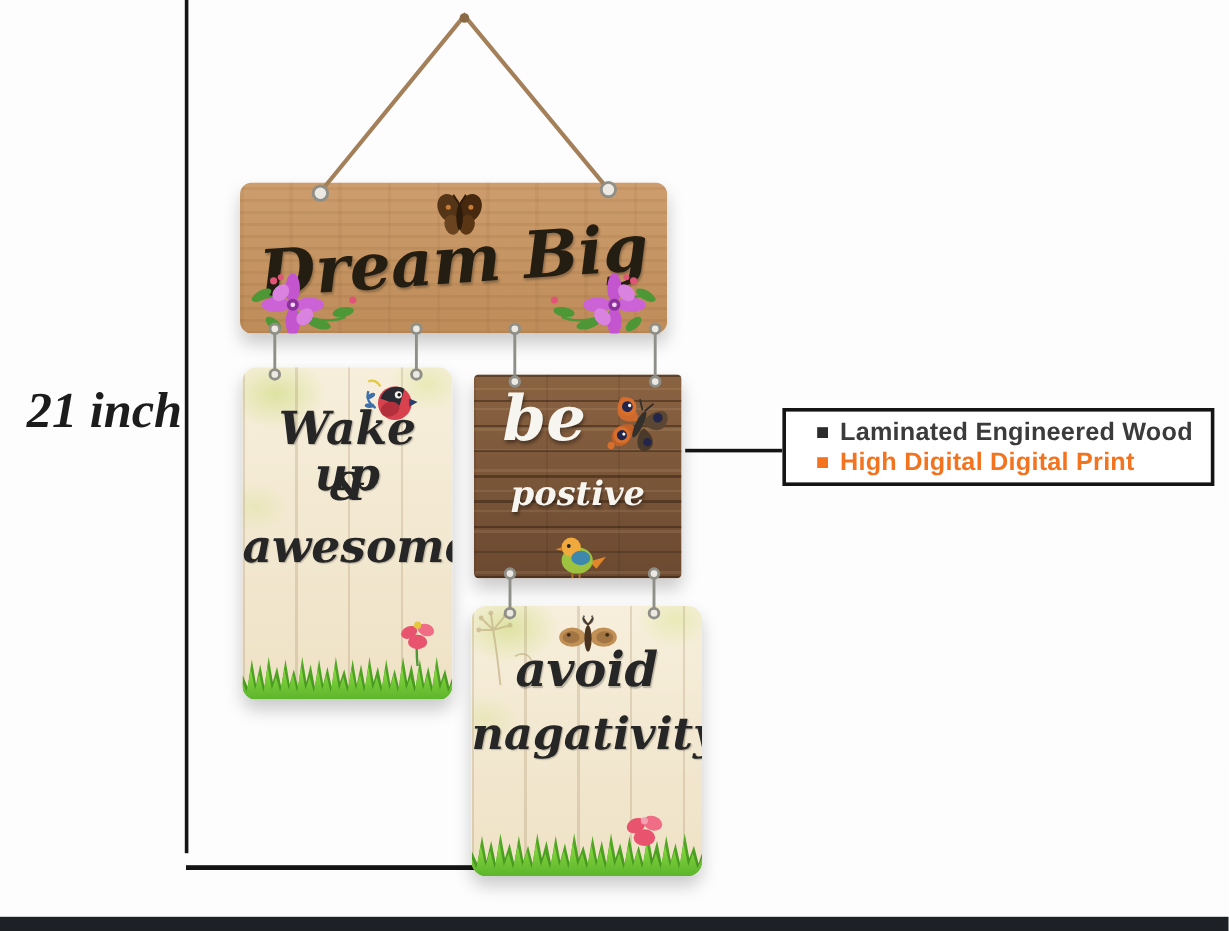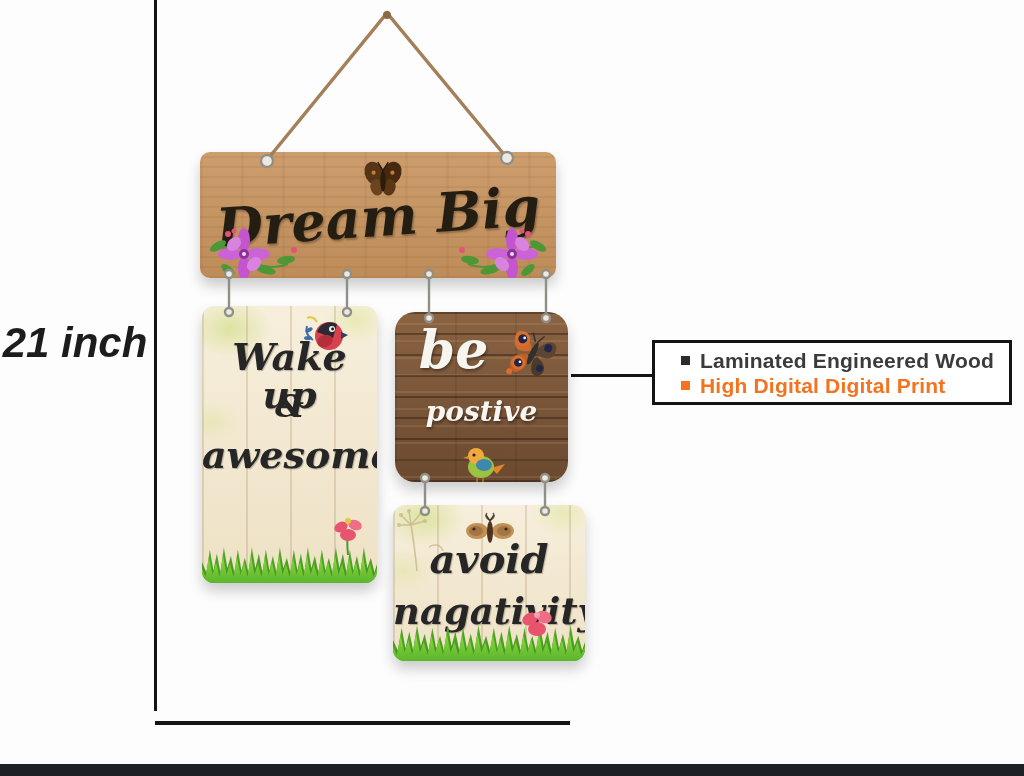--- a/index.html
+++ b/index.html
@@ -2,48 +2,48 @@
 <html><head>
 <meta charset="utf-8">
 <style>
   html,body{margin:0;padding:0;background:#ffffff;}
   .canvas{position:relative;width:1024px;height:776px;background:#fdfdfd;overflow:hidden;
           font-family:"Liberation Sans",sans-serif;}
 
   
   .vline{position:absolute;left:154px;top:0;width:3px;height:711px;background:#141414;}
   .hline{position:absolute;left:155px;top:721px;width:415px;height:4px;background:#141414;}
-  .dim-label{position:absolute;font-family:Liberation Sans, sans-serif;font-style:italic;font-weight:700;
-             color:#1c1c1c;font-size:42px;line-height:1;}
+  .dim-label{position:absolute;font-family:Liberation Serif, serif;font-style:italic;font-weight:700;
+             color:#1c1c1c;font-size:42px;line-height:1;padding-left:12px;}
   .dim-v{left:0;top:322px;width:150px;text-align:center;}
   .dim-h{left:155px;top:729px;width:415px;text-align:center;}
   .bottom-bar{position:absolute;left:0;top:764px;width:1024px;height:12px;background:#1d2025;}
 
   
   .board{position:absolute;box-shadow:0 8px 14px rgba(0,0,0,.20);overflow:hidden;}
   .board-top{left:200px;top:152px;width:356px;height:126px;border-radius:10px;
     background:
       repeating-linear-gradient(0deg, rgba(120,75,35,.10) 0 2px, rgba(0,0,0,0) 2px 10px),
       repeating-linear-gradient(90deg, rgba(120,75,35,.07) 0 3px, rgba(0,0,0,0) 3px 41px),
       linear-gradient(180deg,#cd9d6d,#bd8c59);}
   .board-cream{border-radius:12px;
     background:
       repeating-linear-gradient(90deg, rgba(150,120,80,.22) 0 2px, rgba(0,0,0,0) 2px 44px),
       radial-gradient(ellipse 60px 42px at 16% 8%, rgba(200,218,115,.55), rgba(0,0,0,0) 70%),
       radial-gradient(ellipse 46px 34px at 88% 5%, rgba(214,228,140,.45), rgba(0,0,0,0) 70%),
       radial-gradient(ellipse 40px 30px at 6% 42%, rgba(208,222,128,.30), rgba(0,0,0,0) 70%),
       linear-gradient(180deg,#f7efdc,#eee1c5);}
   .board-left{left:202px;top:306px;width:175px;height:277px;}
-  .board-mid{left:395px;top:312px;width:173px;height:170px;border-radius:20px;
+  .board-mid{left:395px;top:312px;width:173px;height:170px;border-radius:4px;
     background:
       repeating-linear-gradient(0deg, rgba(30,15,5,.38) 0 2px, rgba(0,0,0,0) 2px 21px),
       repeating-linear-gradient(0deg, rgba(255,222,170,.10) 4px 6px, rgba(0,0,0,0) 6px 21px),
       repeating-linear-gradient(90deg, rgba(40,20,8,.10) 0 2px, rgba(0,0,0,0) 2px 60px),
       linear-gradient(180deg,#8a6342,#6b4930);}
-  .board-bottom{left:393px;top:505px;width:192px;height:156px;}
+  .board-bottom{left:393px;top:505px;width:192px;height:225px;}
 
   
   .script{font-family:"DejaVu Serif",serif;font-style:italic;font-weight:700;line-height:1;
           position:absolute;left:0;width:100%;text-align:center;}
   .t-dream{top:38px;font-size:54px;color:#241d12;transform:rotate(-4deg);
            text-shadow:1px 2px 2px rgba(0,0,0,.28);}
   .t-wake{top:32px;font-size:38px;color:#262626;text-shadow:1px 1px 1px rgba(0,0,0,.25);}
   .t-amp{top:84px;font-size:32px;color:#262626;}
   .t-awesome{top:130px;font-size:38px;color:#262626;text-shadow:1px 1px 1px rgba(0,0,0,.25);}
   .t-be{top:12px;left:-28px;font-size:52px;color:#f7f5ef;text-shadow:1px 2px 3px rgba(0,0,0,.4);}

